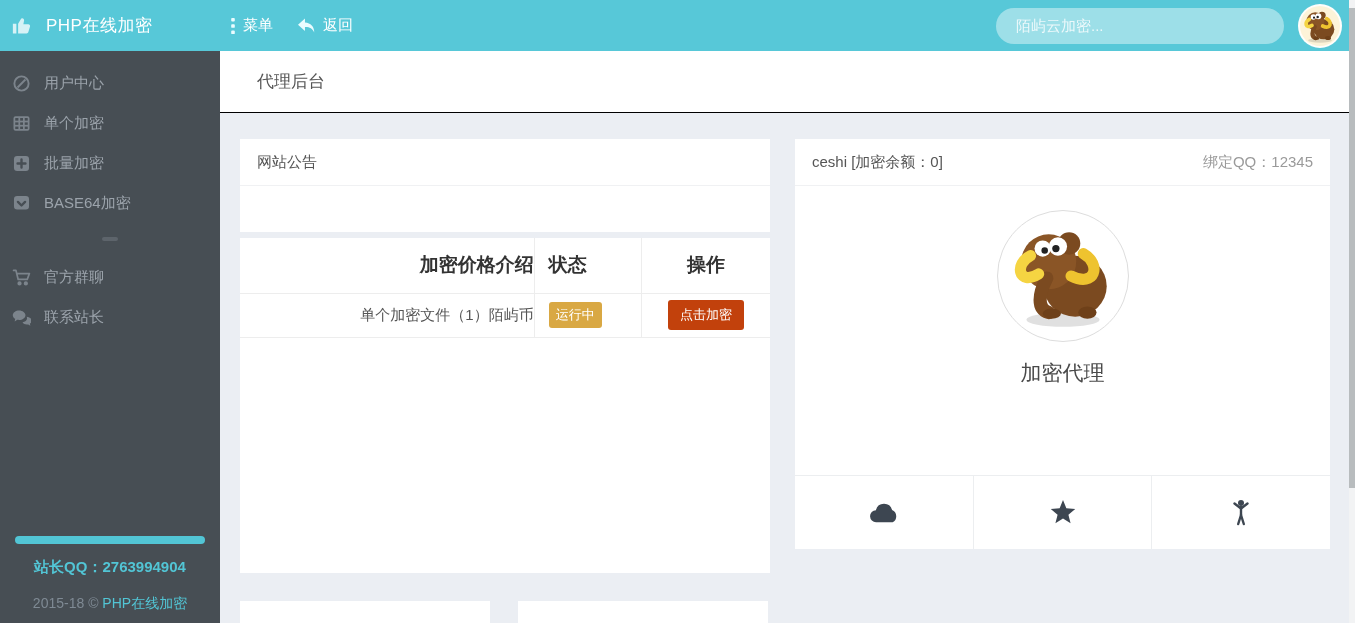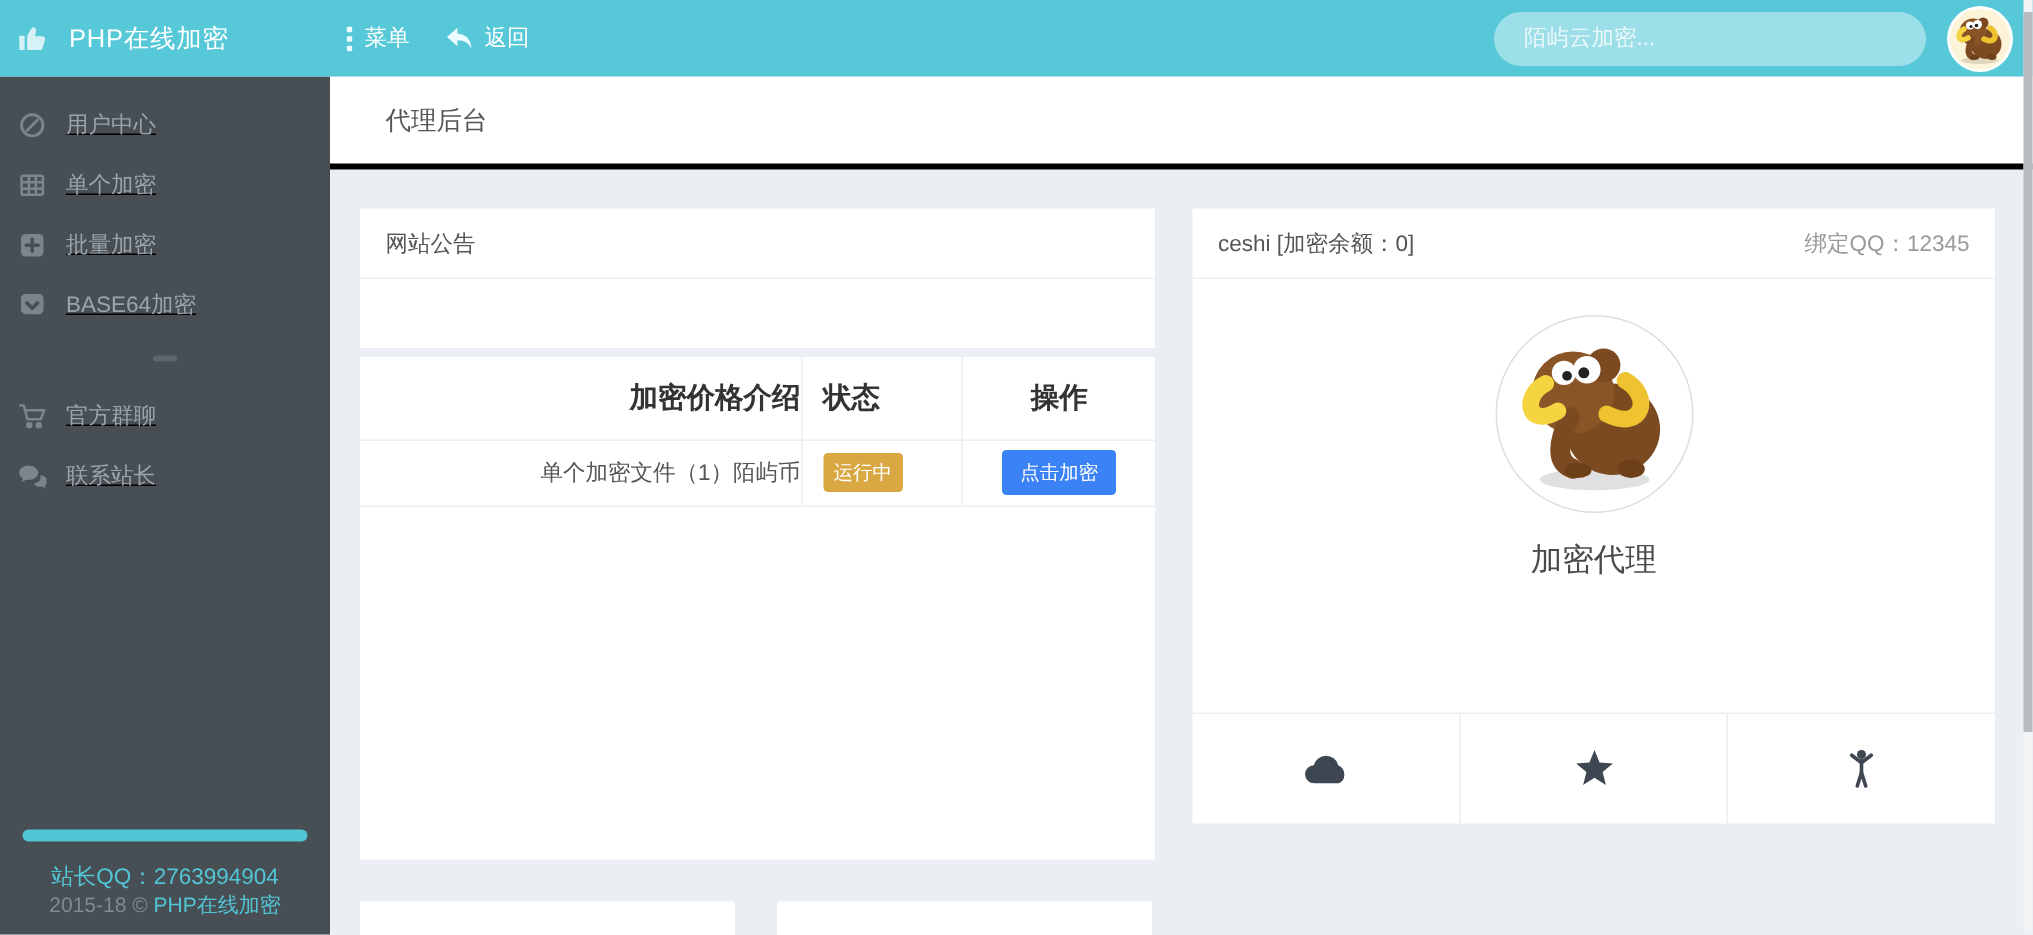--- a/index.html
+++ b/index.html
@@ -13,52 +13,52 @@
   .topnav { display:flex; align-items:flex-end; gap:24px; padding-left:10px; }
   .topnav-item { display:flex; align-items:center; gap:7px; color:#fff; font-size:15px; cursor:pointer; }
   .topnav-item svg { color:#eafcff; }
   .header-spacer { flex:1; }
   .search-pill { width:288px; height:36px; border-radius:18px; background:rgba(255,255,255,.42); border:none; outline:none; padding:0 20px; font-size:15px; color:#ffffff; font-family:inherit; }
   .search-pill::placeholder { color:rgba(255,255,255,.8); }
   .header-avatar { width:44px; height:44px; border-radius:50%; background:#fdf3d8; border:2px solid rgba(255,255,255,.9); margin:0 13px 0 14px; overflow:hidden; display:flex; align-items:center; justify-content:center; cursor:pointer; }
 
   
   .sidebar { position:absolute; top:51px; left:0; width:220px; height:572px; background:#474e54; z-index:10; }
-  .side-menu { padding-top:12px;text-decoration:underline; }
+  .side-menu { padding-top:12px; }
   .side-item { height:40px; display:flex; align-items:center; padding-left:12px; gap:13px; color:#9ba3ab; font-size:15px; cursor:pointer; }
   .side-item svg { color:#7c848c; flex:0 0 auto; }
   .side-divider { width:16px; height:4px; border-radius:2px; background:#5d646b; margin:14px auto 16px auto; }
   .side-footer { position:absolute; bottom:0; left:0; width:100%; text-align:center; padding-bottom:10px; }
   .side-accentbar { width:190px; height:8px; border-radius:4px; background:#52c5d5; margin:0 auto 14px auto; }
-  .side-qq { color:#52c5d5; font-size:15px; margin-bottom:1px; }
+  .side-qq { color:#52c5d5; font-size:15px; margin-bottom:18px;font-weight:bold; }
   .side-copy { font-size:14px; color:#7f8a94; }
   .side-copy .brand { color:#52c5d5; }
 
   
   .main { position:absolute; top:51px; left:220px; width:1135px; height:572px; }
-  .page-titlebar { height:62px; background:#fff; border-bottom:4px solid #000000; display:flex; align-items:center; padding-left:37px; }
+  .page-titlebar { height:62px; background:#fff; border-bottom:1px solid #000000; display:flex; align-items:center; padding-left:37px; }
   .page-title { font-size:17px; color:#555; }
   .content { padding:26px 25px 0 20px; }
   .cols { display:grid; grid-template-columns:530px 535px; gap:25px; align-items:start; }
 
   .card { background:#fff; }
   .card-header { height:47px; display:flex; align-items:center; padding:0 17px; border-bottom:1px solid #f0f1f3; font-size:15px; color:#555; justify-content:space-between; }
 
   .announce-card { margin-bottom:6px; }
   .announce-body { height:46px; }
 
   .task-card { height:335px; overflow:hidden; }
   table.tasks { width:100%; border-collapse:collapse; }
   table.tasks th { font-size:19px; color:#333; font-weight:bold; height:55px; border:1px solid #ededed; border-top:none; }
   table.tasks td { font-size:15px; color:#555; height:44px; border:1px solid #ededed; }
   table.tasks th:first-child, table.tasks td:first-child { border-left:none; text-align:right; padding-left:27px; width:55.5%; }
   table.tasks th:last-child, table.tasks td:last-child { border-right:none; text-align:center; width:24.2%; }
   table.tasks th.col-status, table.tasks td.col-status { text-align:left; padding-left:14px; width:20.3%; }
   .badge { display:inline-block; background:#d9a843; color:#fff; font-size:13px; padding:4px 7px; border-radius:3px; }
-  .btn-encrypt { display:inline-block; background:#3b82f6; color:#fff; font-size:13px; padding:6px 12px; border-radius:3px; border:none; cursor:pointer; font-family:inherit; }
+  .btn-encrypt { display:inline-block; background:#c2410c; color:#fff; font-size:13px; padding:6px 12px; border-radius:3px; border:none; cursor:pointer; font-family:inherit; }
 
   .profile-card { height:410px; position:relative; }
   .profile-qq { color:#9a9a9a; }
   .profile-body { text-align:center; }
   .big-avatar { width:132px; height:132px; border-radius:50%; border:1px solid #ddd; background:#fff; margin:24px auto 0 auto; overflow:hidden; display:flex; align-items:center; justify-content:center; }
   .profile-role { font-size:21px; color:#4a4a4a; margin-top:17px; }
   .profile-footer { position:absolute; bottom:0; left:0; width:100%; height:74px; border-top:1px solid #eceef0; display:flex; }
   .pf-cell { flex:1; display:flex; align-items:center; justify-content:center; border-right:1px solid #eceef0; cursor:pointer; color:#3d4651; }
   .pf-cell:last-child { border-right:none; }
 

